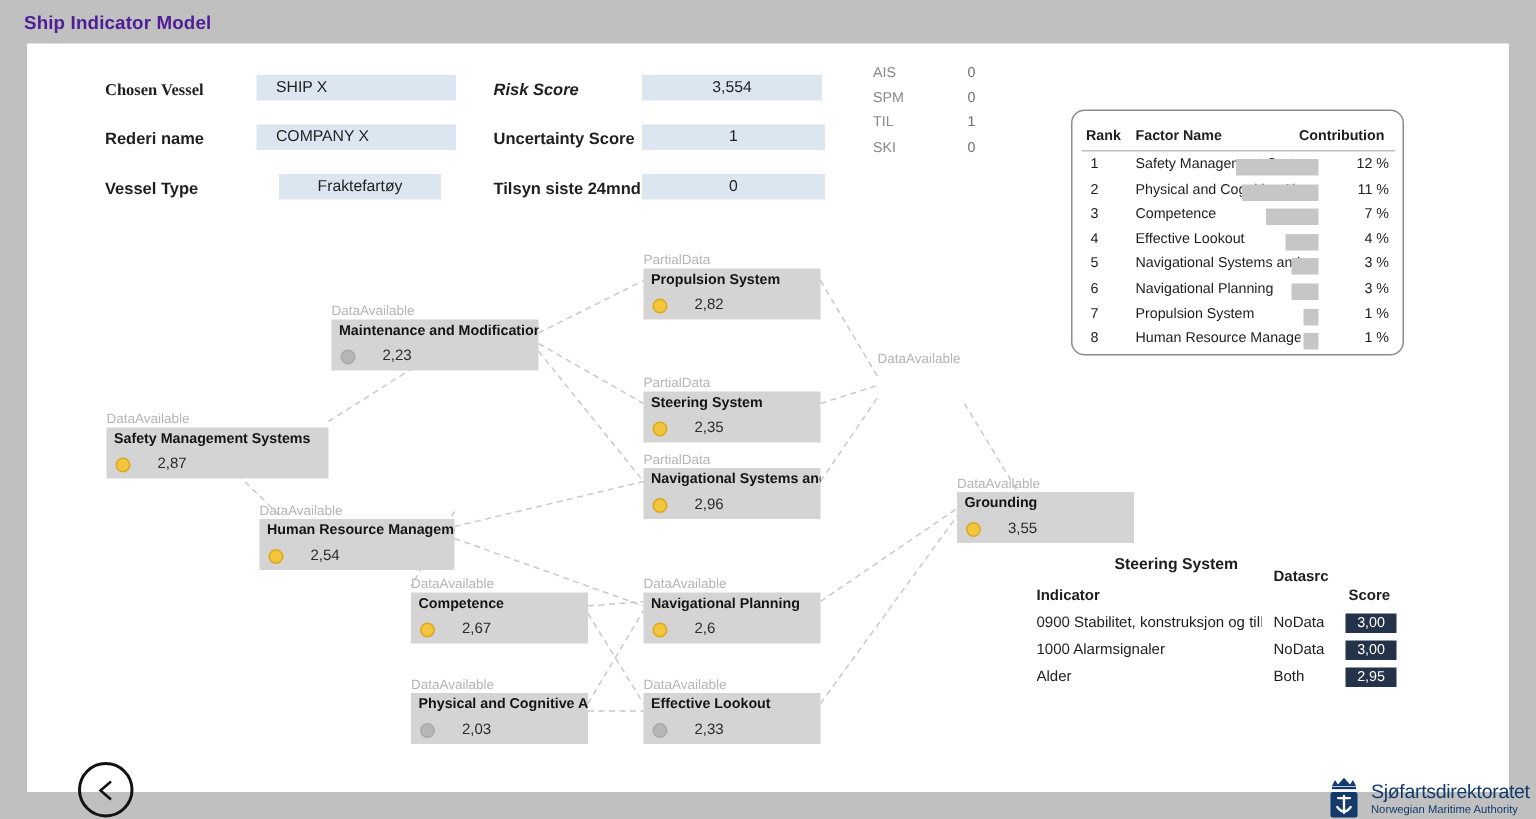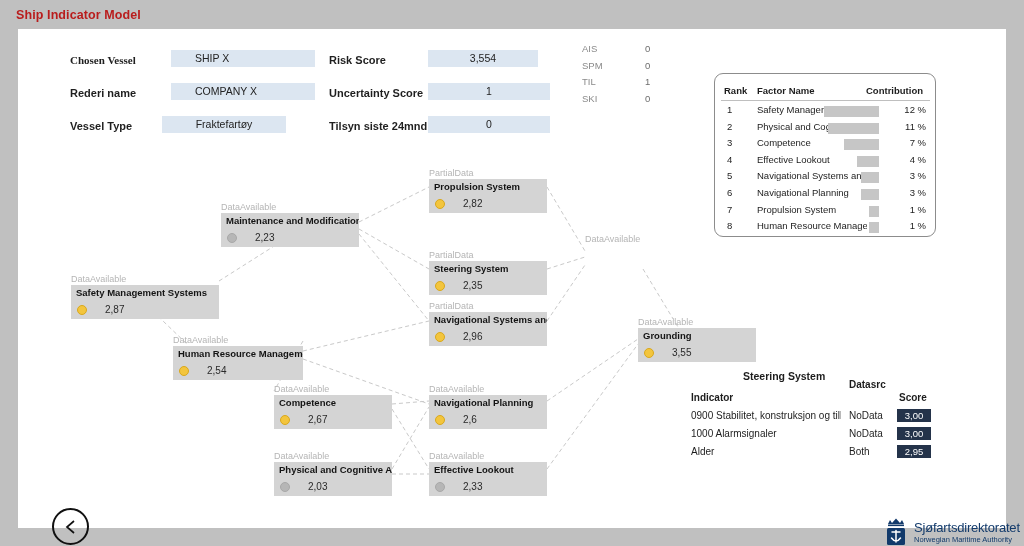--- a/index.html
+++ b/index.html
@@ -7,37 +7,37 @@
     width:1024px;height:546px;
     background:#c0c0c0;
     font-family:"Liberation Sans", sans-serif;
     overflow:hidden;
     position:relative;
   }
   #app{position:absolute;inset:0;}
 
   .win-title{
     position:absolute;left:16px;top:8px;
-    font-size:12.5px;font-weight:bold;color:#b91c1c;
+    font-size:12.5px;font-weight:bold;color:#4c1d95;
     letter-spacing:.1px;
   }
 
   .canvas{
     position:absolute;left:18px;top:29px;
     width:988px;height:499px;
     background:#ffffff;
   }
 
   
   .f-label{position:absolute;font-size:11px;font-weight:bold;color:#1f1f1f;}
   .f-box{
     position:absolute;height:17px;background:#dce6f1;
     font-size:10.5px;color:#222;line-height:17px;
   }
-  .f-box.left{padding-left:24px;}
+  .f-box.left{padding-left:13px;}
   .f-box.center{text-align:center;}
 
   
   .mini-row{position:absolute;font-size:9.5px;color:#8a8a8a;}
   .mini-val{position:absolute;font-size:9.5px;color:#6d6d6d;}
 
   
   .rank-card{
     position:absolute;left:696px;top:44px;width:222px;height:164px;
     background:#fff;border:1px solid #8c8c8c;border-radius:9px;
@@ -139,23 +139,23 @@
         <line x1="285" y1="312" x2="256" y2="362"></line>
       </g>
     </svg>
 
     <div>
         <div class="f-label" style="left: 52px; top: 25px; font-family: Liberation Serif, serif;">Chosen Vessel</div>
         <div class="f-box left" style="left: 153px; top: 21px; width: 120px;">SHIP X</div>
         <div class="f-label" style="left: 52px; top: 58px;">Rederi name</div>
         <div class="f-box left" style="left: 153px; top: 54px; width: 120px;">COMPANY X</div>
         <div class="f-label" style="left: 52px; top: 91px;">Vessel Type</div>
-        <div class="f-box center" style="left: 144px; top: 87px; width: 124px;">Fraktefartøy</div>
-        <div class="f-label" style="left: 311px; top: 25px;">Risk Score</div>
-        <div class="f-box center" style="left: 410px; top: 21px; width: 110px;">3,554</div>
+        <div class="f-box center" style="left: 168px; top: 87px; width: 108px;">Fraktefartøy</div>
+        <div class="f-label" style="left: 311px; top: 25px; font-style: italic;">Risk Score</div>
+        <div class="f-box center" style="left: 410px; top: 21px; width: 120px;">3,554</div>
         <div class="f-label" style="left: 311px; top: 58px;">Uncertainty Score</div>
         <div class="f-box center" style="left: 410px; top: 54px; width: 122px;">1</div>
         <div class="f-label" style="left: 311px; top: 91px;">Tilsyn siste 24mnd</div>
         <div class="f-box center" style="left: 410px; top: 87px; width: 122px;">0</div>
       </div>
     <div>
         <div class="mini-row" style="left: 564px; top: 14px;">AIS</div>
         <div class="mini-val" style="left: 627px; top: 14px;">0</div>
         <div class="mini-row" style="left: 564px; top: 30.5px;">SPM</div>
         <div class="mini-val" style="left: 627px; top: 30.5px;">0</div>

